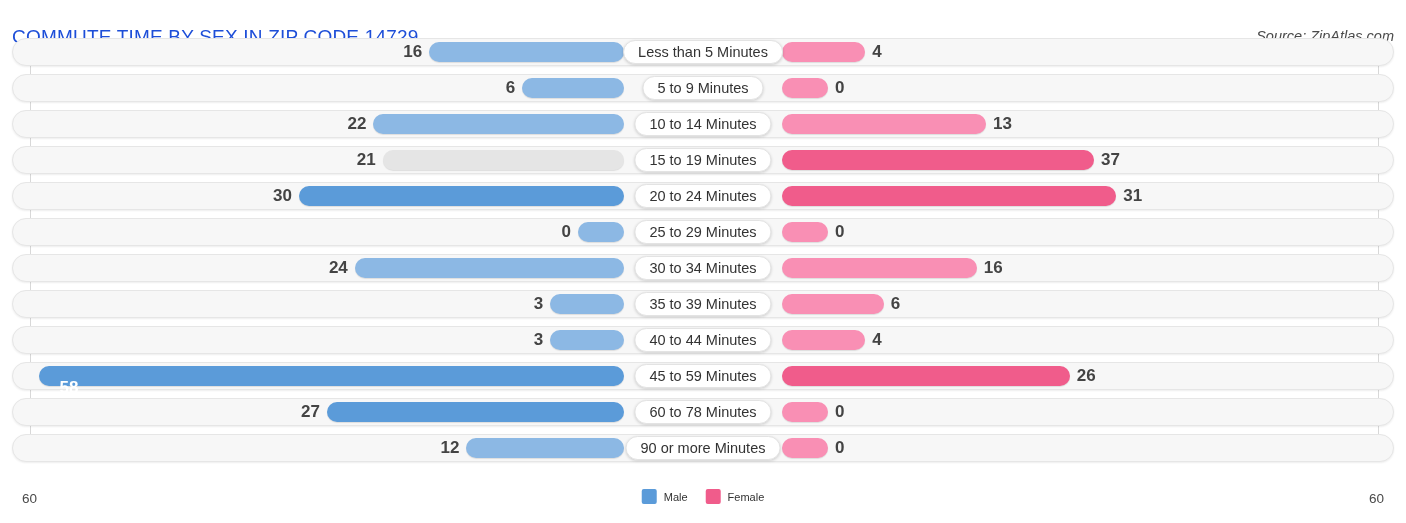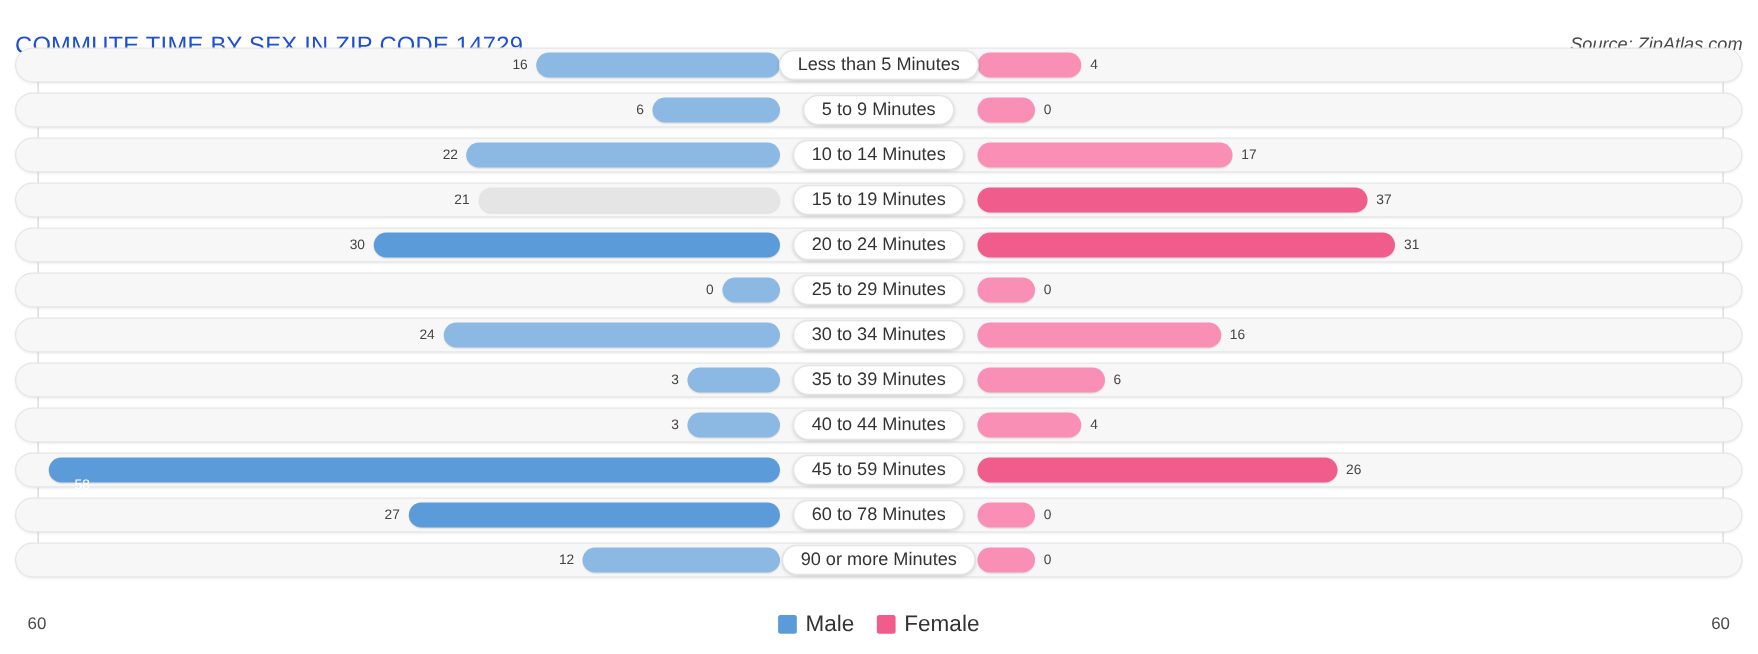--- a/index.html
+++ b/index.html
@@ -88,23 +88,24 @@
     border-radius: 10px;
     box-shadow: 0 1px 1px rgba(0,0,0,.10);
   }
   .bar.male   { right: 0; }
   .bar.female { left: 0; }
 
   .val {
     position: absolute;
     top: 50%;
     transform: translateY(-50%);
-    font-size: 11px;
+    font-size: 17px;
     color: #444;
     white-space: nowrap;
+    font-weight: bold;
   }
   .val.male-out   { right: 100%; margin-right: 7px; }
   .val.female-out { left: 100%;  margin-left: 7px; }
   .val.inside {
     color: #ffffff;
     left: 9px;
     right: auto;
     margin: 12px;
   }
 
@@ -146,21 +147,21 @@
     transform: translateX(-50%);
     top: 6px;
     display: flex;
     align-items: center;
     gap: 18px;
   }
   .legend-item {
     display: flex;
     align-items: center;
     gap: 7px;
-    font-size: 18px;
+    font-size: 11px;
     color: #333;
   }
   .swatch {
     width: 15px;
     height: 15px;
     border-radius: 2px;
     display: inline-block;
   }
 </style>
 </head>
@@ -202,21 +203,21 @@
         <div class="pill">5 to 9 Minutes</div>
       </div>
       <div class="row">
         <div class="bar-wrap male" style="right: calc(50% + 79px);">
           <div class="bar male" style="width: 250.6px; background: rgb(140, 184, 228);">
             <span class="val male-out">22</span>
           </div>
         </div>
         <div class="bar-wrap female" style="left: calc(50% + 79px);">
           <div class="bar female" style="width: 204.1px; background: rgb(249, 143, 180);">
-            <span class="val female-out">17</span>
+            <span class="val female-out">13</span>
           </div>
         </div>
         <div class="pill">10 to 14 Minutes</div>
       </div>
       <div class="row">
         <div class="bar-wrap male" style="right: calc(50% + 79px);">
           <div class="bar male" style="width: 241.3px; background: #e5e5e5;">
             <span class="val male-out">21</span>
           </div>
         </div>

